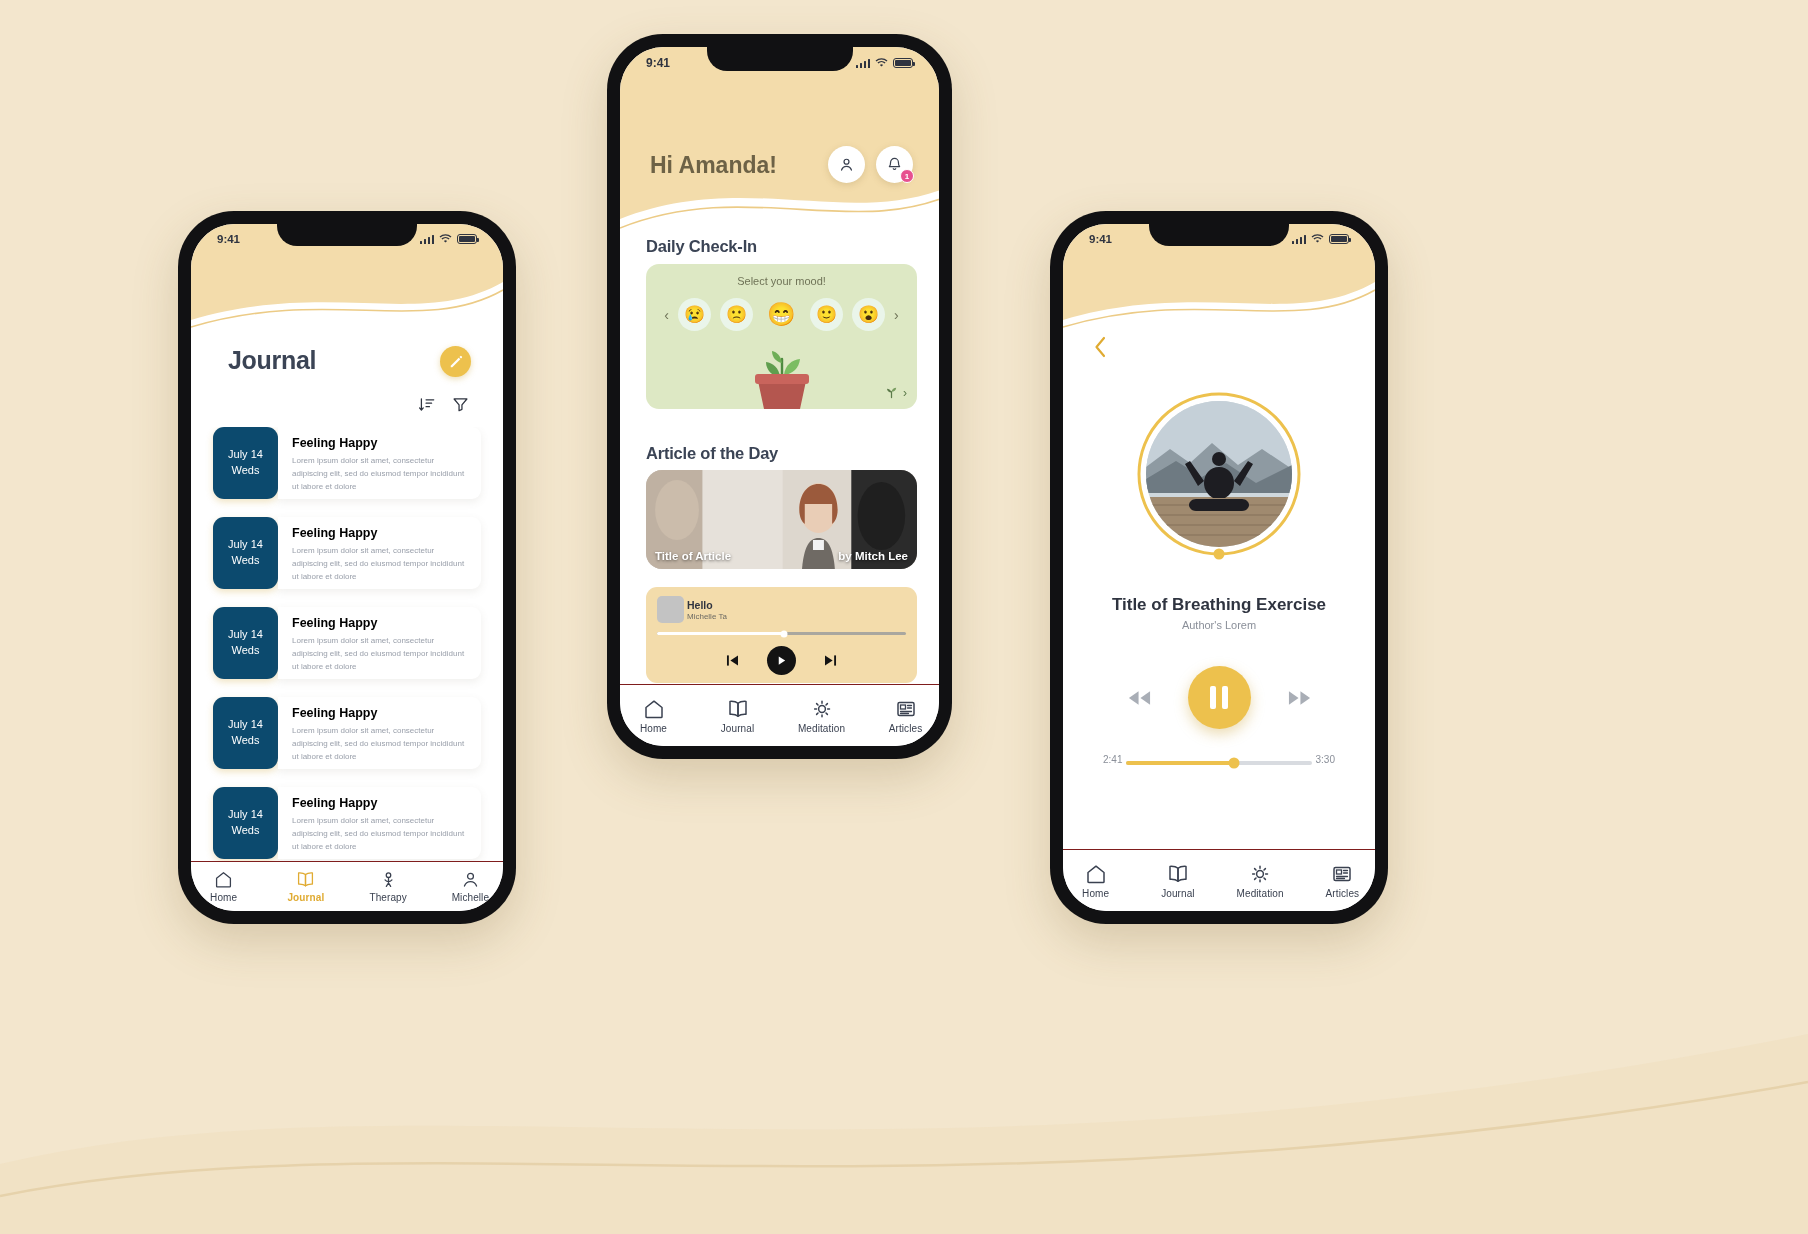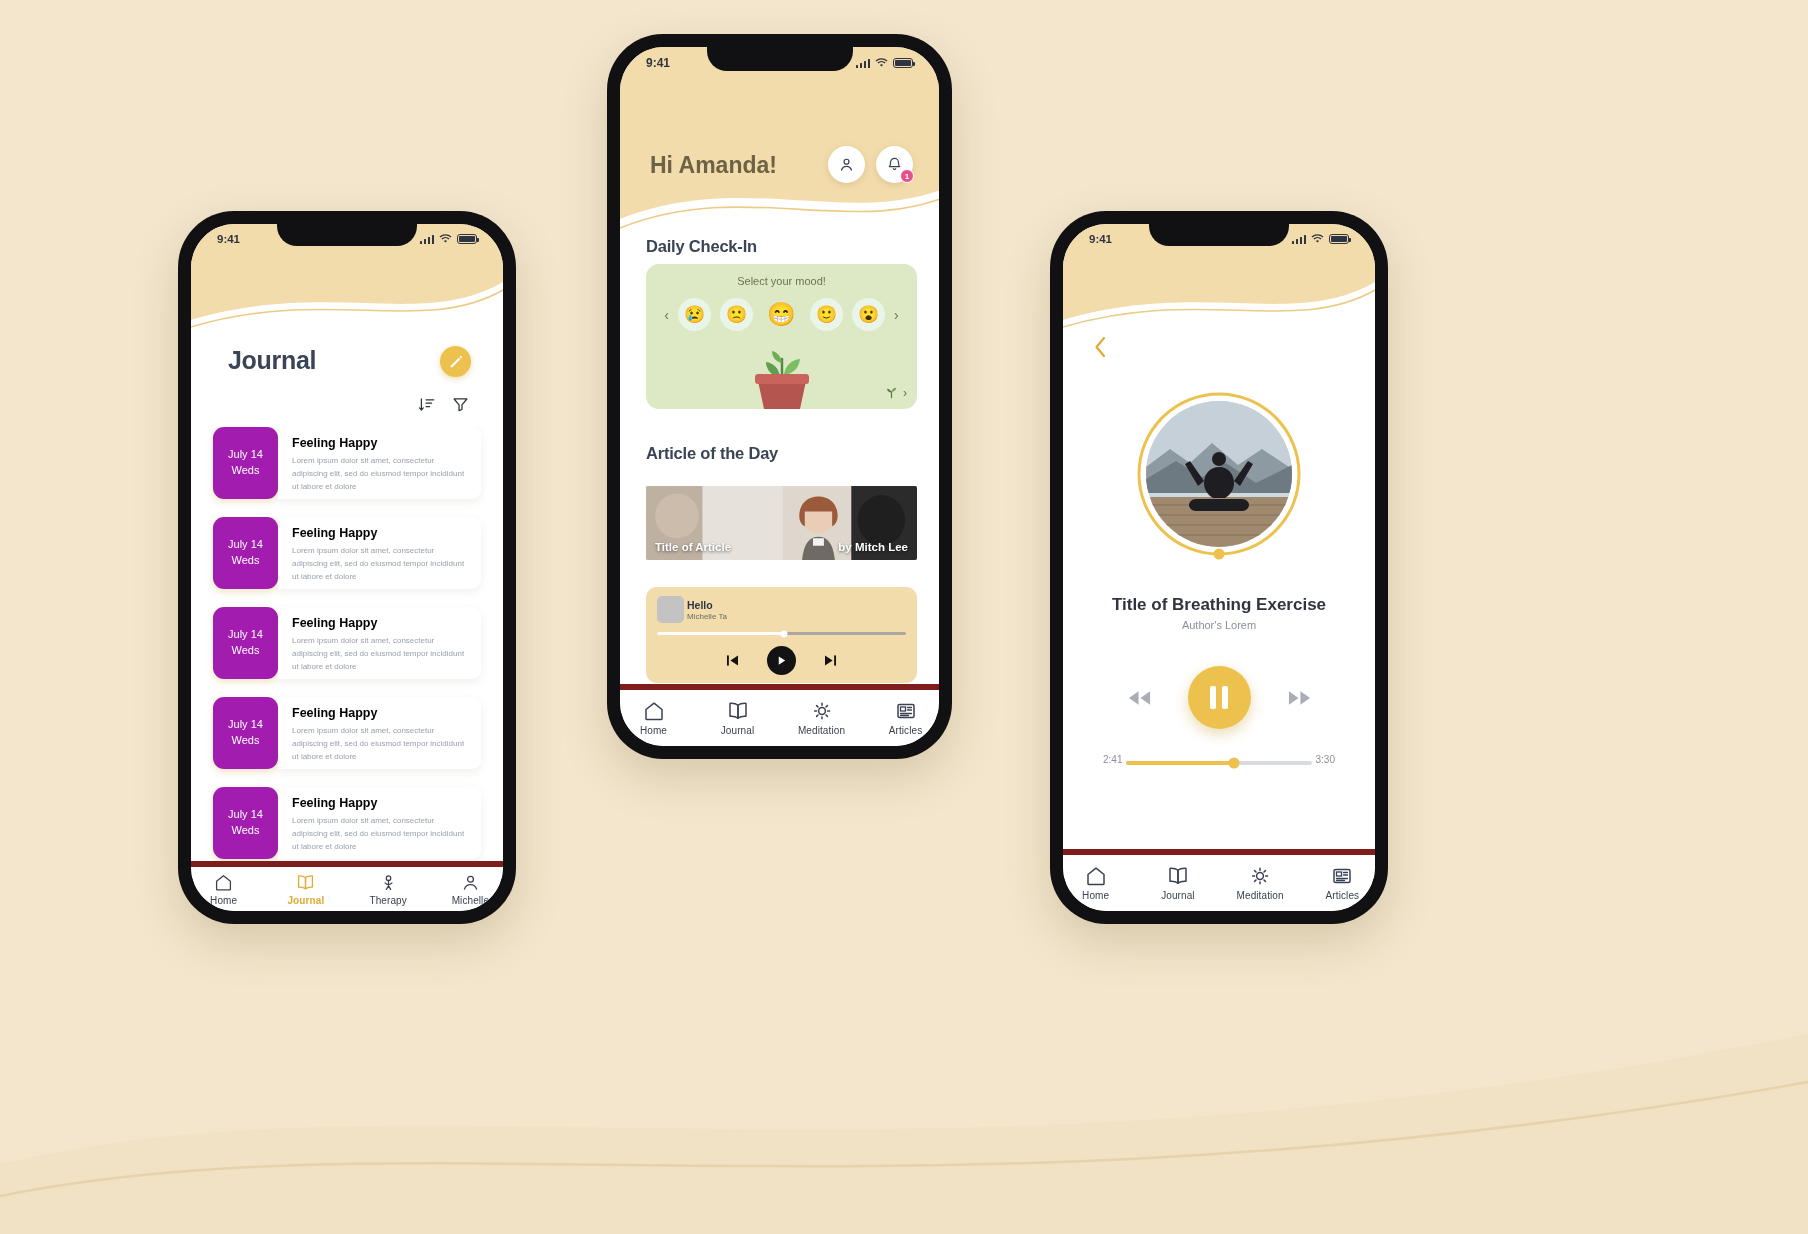--- a/index.html
+++ b/index.html
@@ -64,21 +64,21 @@
 
   
   .wave-head { position:absolute; top:0; left:0; right:0; z-index:5; }
   .wave-head svg { display:block; width:100%; }
 
   
   .navbar {
     position:absolute; bottom:0; left:0; right:0;
     background:#ffffff;
     display:flex; align-items:center; justify-content:space-around;
-    border-top:6px solid #7f1d1d;
+    border-top:1px solid #7f1d1d;
     z-index:25;
     gap:17px;
   }
   .navitem {
     display:flex; flex-direction:column; align-items:center; gap:3px;
     flex:1;
   }
   .navitem .nv-lbl { font-size:10px; color:#3a4150; letter-spacing:.1px; }
   .navitem.active .nv-lbl { color:#e0ab32; font-weight:600; }
   .navitem svg { display:block; }
@@ -105,21 +105,21 @@
     position:absolute; left:0; right:0; top:203px; bottom:48px;
     overflow:hidden; padding:0 22px;
   }
   .jrow {
     display:flex; align-items:stretch;
     margin-bottom:18px;
     height:72px;
   }
   .jdate {
     width:65px; min-width:65px;
-    background:#a21caf;
+    background:#0c4a6e;
     border-radius:11px;
     display:flex; flex-direction:column;
     align-items:center; justify-content:center;
     color:#fff; font-size:11px; line-height:1.45;
     box-shadow:0 3px 7px rgba(205,165,60,.30);
   }
   .jbody {
     flex:1; background:#fff;
     border-radius:0 9px 9px 0;
     padding:9px 10px 0 14px;
@@ -177,24 +177,23 @@
   }
   .mood.big { width:39px; height:39px; font-size:23px; background:transparent; }
   .plant { position:absolute; left:50%; transform:translateX(-50%); bottom:-2px; }
   .plant-cta {
     position:absolute; right:10px; bottom:9px;
     display:flex; align-items:center; gap:4px;
     color:#5c7a4a; font-size:12px;
   }
   #phone2 .sec2 { position:absolute; left:26px; top:397px; z-index:10; }
   .article-card {
-    position:absolute; left:26px; right:22px; top:423px; height:74px;
-    border-radius:2px; overflow:hidden; z-index:10;
+    position:absolute; left:26px; right:22px; top:423px; height:99px;
+    border-radius:16px; overflow:hidden; z-index:10;
     background:#cfc8c2;
-    margin-top:16px;
   }
   .art-overlay {
     position:absolute; left:0; right:0; bottom:0;
     display:flex; justify-content:space-between; align-items:flex-end;
     padding:0 9px 7px 9px;
     color:#fff; font-size:11.5px; font-weight:700;
     text-shadow:0 1px 3px rgba(0,0,0,.55);
   }
   .player-card {
     position:absolute; left:26px; right:22px; top:540px; height:96px;

